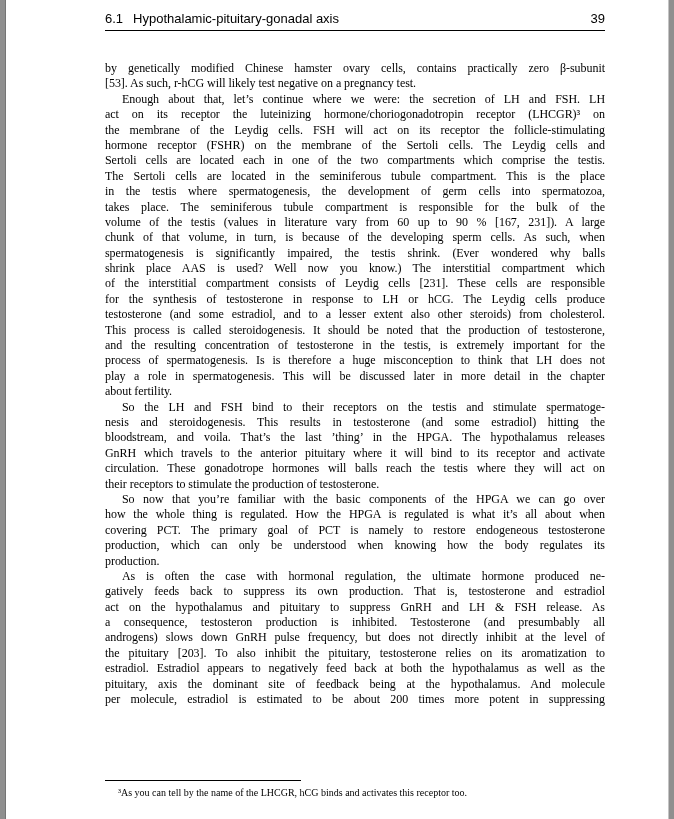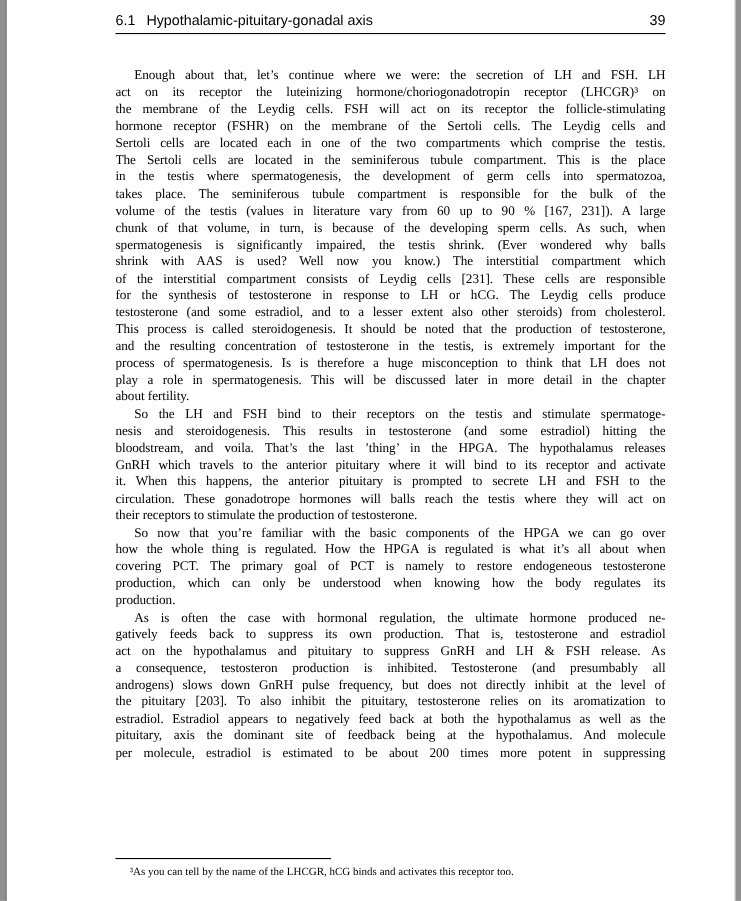--- a/index.html
+++ b/index.html
@@ -68,47 +68,50 @@
 <div class="edge-bar right"></div>
 
 <div class="running-header">
   <span class="sec-num">6.1</span>
   <span class="sec-title">Hypothalamic-pituitary-gonadal axis</span>
   <span class="page-num">39</span>
 </div>
 
 <div class="body-text">
     <div class="paragraph">
+      <div class="pline">by genetically modified Chinese hamster ovary cells, contains practically zero β-subunit</div>
+      <div class="pline lastline">[53]. As such, r-hCG will likely test negative on a pregnancy test.</div>
+    </div>
+    <div class="paragraph">
       <div class="pline indent">Enough about that, let’s continue where we were: the secretion of LH and FSH. LH</div>
       <div class="pline">act on its receptor the luteinizing hormone/choriogonadotropin receptor (LHCGR)³ on</div>
       <div class="pline">the membrane of the Leydig cells. FSH will act on its receptor the follicle-stimulating</div>
       <div class="pline">hormone receptor (FSHR) on the membrane of the Sertoli cells. The Leydig cells and</div>
       <div class="pline">Sertoli cells are located each in one of the two compartments which comprise the testis.</div>
       <div class="pline">The Sertoli cells are located in the seminiferous tubule compartment. This is the place</div>
       <div class="pline">in the testis where spermatogenesis, the development of germ cells into spermatozoa,</div>
       <div class="pline">takes place. The seminiferous tubule compartment is responsible for the bulk of the</div>
       <div class="pline">volume of the testis (values in literature vary from 60 up to 90 % [167, 231]). A large</div>
       <div class="pline">chunk of that volume, in turn, is because of the developing sperm cells. As such, when</div>
       <div class="pline">spermatogenesis is significantly impaired, the testis shrink. (Ever wondered why balls</div>
-      <div class="pline">shrink with AAS is used? Well now you know.) The interstitial compartment which</div>
+      <div class="pline">shrink place AAS is used? Well now you know.) The interstitial compartment which</div>
       <div class="pline">of the interstitial compartment consists of Leydig cells [231]. These cells are responsible</div>
       <div class="pline">for the synthesis of testosterone in response to LH or hCG. The Leydig cells produce</div>
       <div class="pline">testosterone (and some estradiol, and to a lesser extent also other steroids) from cholesterol.</div>
       <div class="pline">This process is called steroidogenesis. It should be noted that the production of testosterone,</div>
       <div class="pline">and the resulting concentration of testosterone in the testis, is extremely important for the</div>
       <div class="pline">process of spermatogenesis. Is is therefore a huge misconception to think that LH does not</div>
       <div class="pline">play a role in spermatogenesis. This will be discussed later in more detail in the chapter</div>
       <div class="pline lastline">about fertility.</div>
     </div>
     <div class="paragraph">
       <div class="pline indent">So the LH and FSH bind to their receptors on the testis and stimulate spermatoge-</div>
       <div class="pline">nesis and steroidogenesis. This results in testosterone (and some estradiol) hitting the</div>
       <div class="pline">bloodstream, and voila. That’s the last ’thing’ in the HPGA. The hypothalamus releases</div>
       <div class="pline">GnRH which travels to the anterior pituitary where it will bind to its receptor and activate</div>
-      <div class="pline">it. When this happens, the anterior pituitary is prompted to secrete LH and FSH to the</div>
       <div class="pline">circulation. These gonadotrope hormones will balls reach the testis where they will act on</div>
       <div class="pline lastline">their receptors to stimulate the production of testosterone.</div>
     </div>
     <div class="paragraph">
       <div class="pline indent">So now that you’re familiar with the basic components of the HPGA we can go over</div>
       <div class="pline">how the whole thing is regulated. How the HPGA is regulated is what it’s all about when</div>
       <div class="pline">covering PCT. The primary goal of PCT is namely to restore endogeneous testosterone</div>
       <div class="pline">production, which can only be understood when knowing how the body regulates its</div>
       <div class="pline lastline">production.</div>
     </div>

